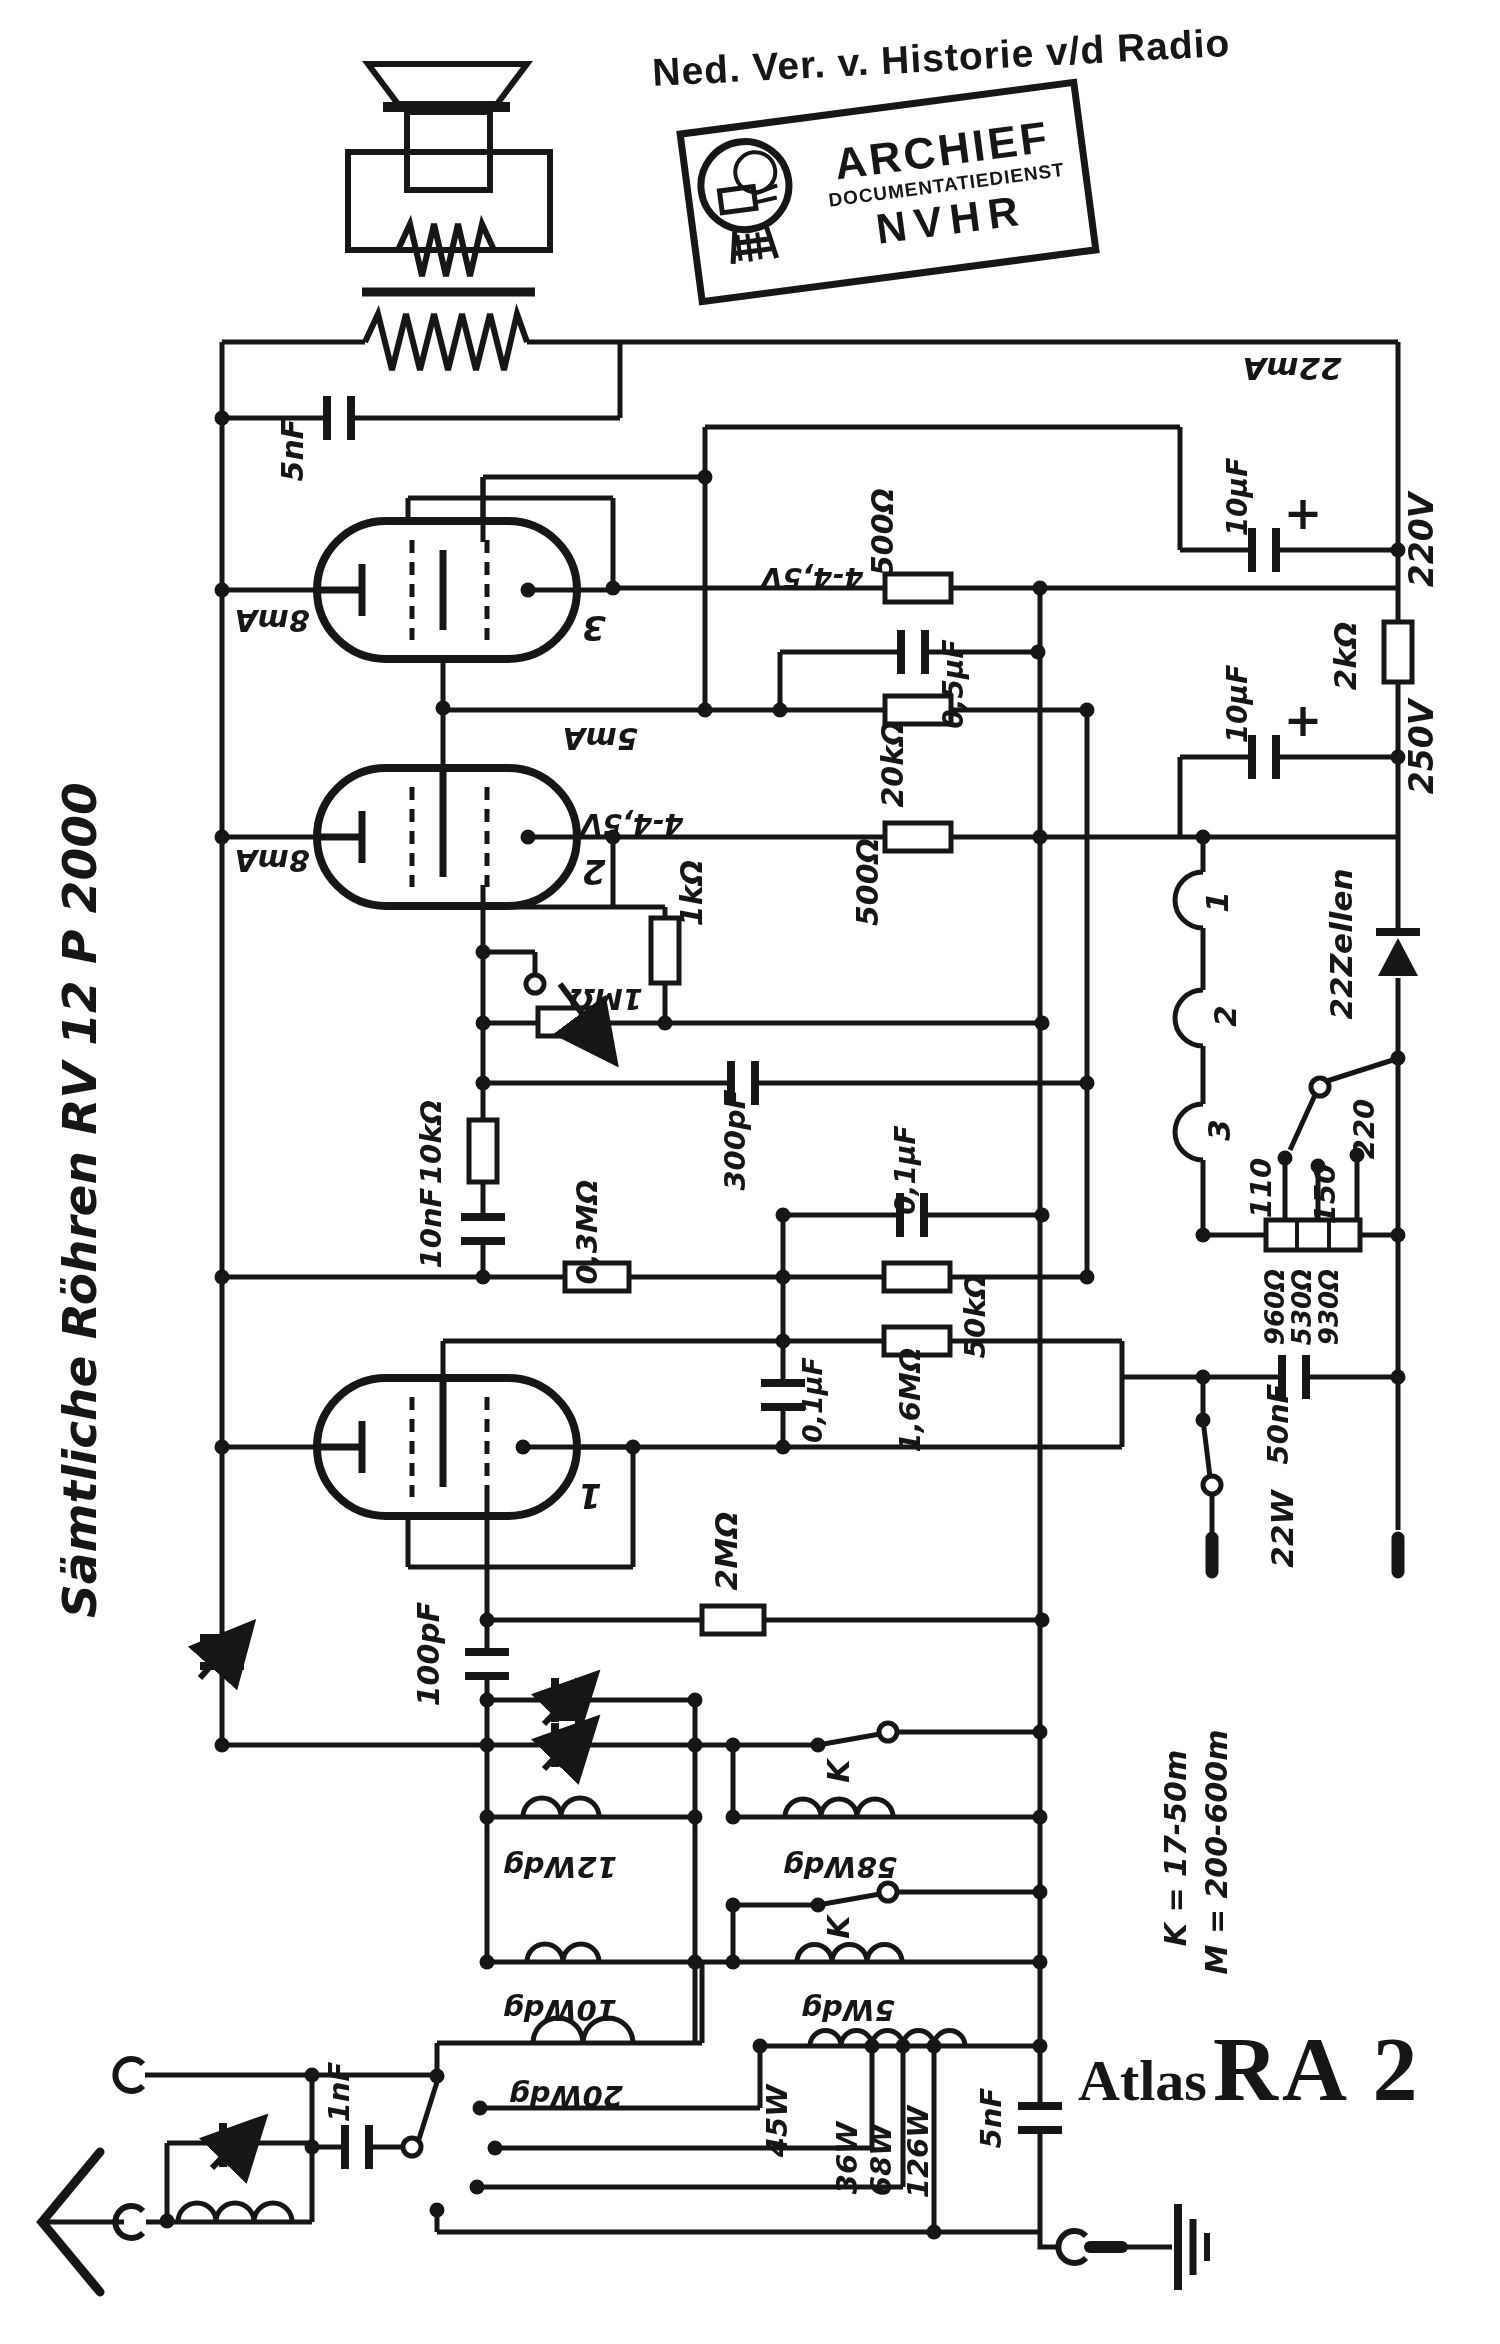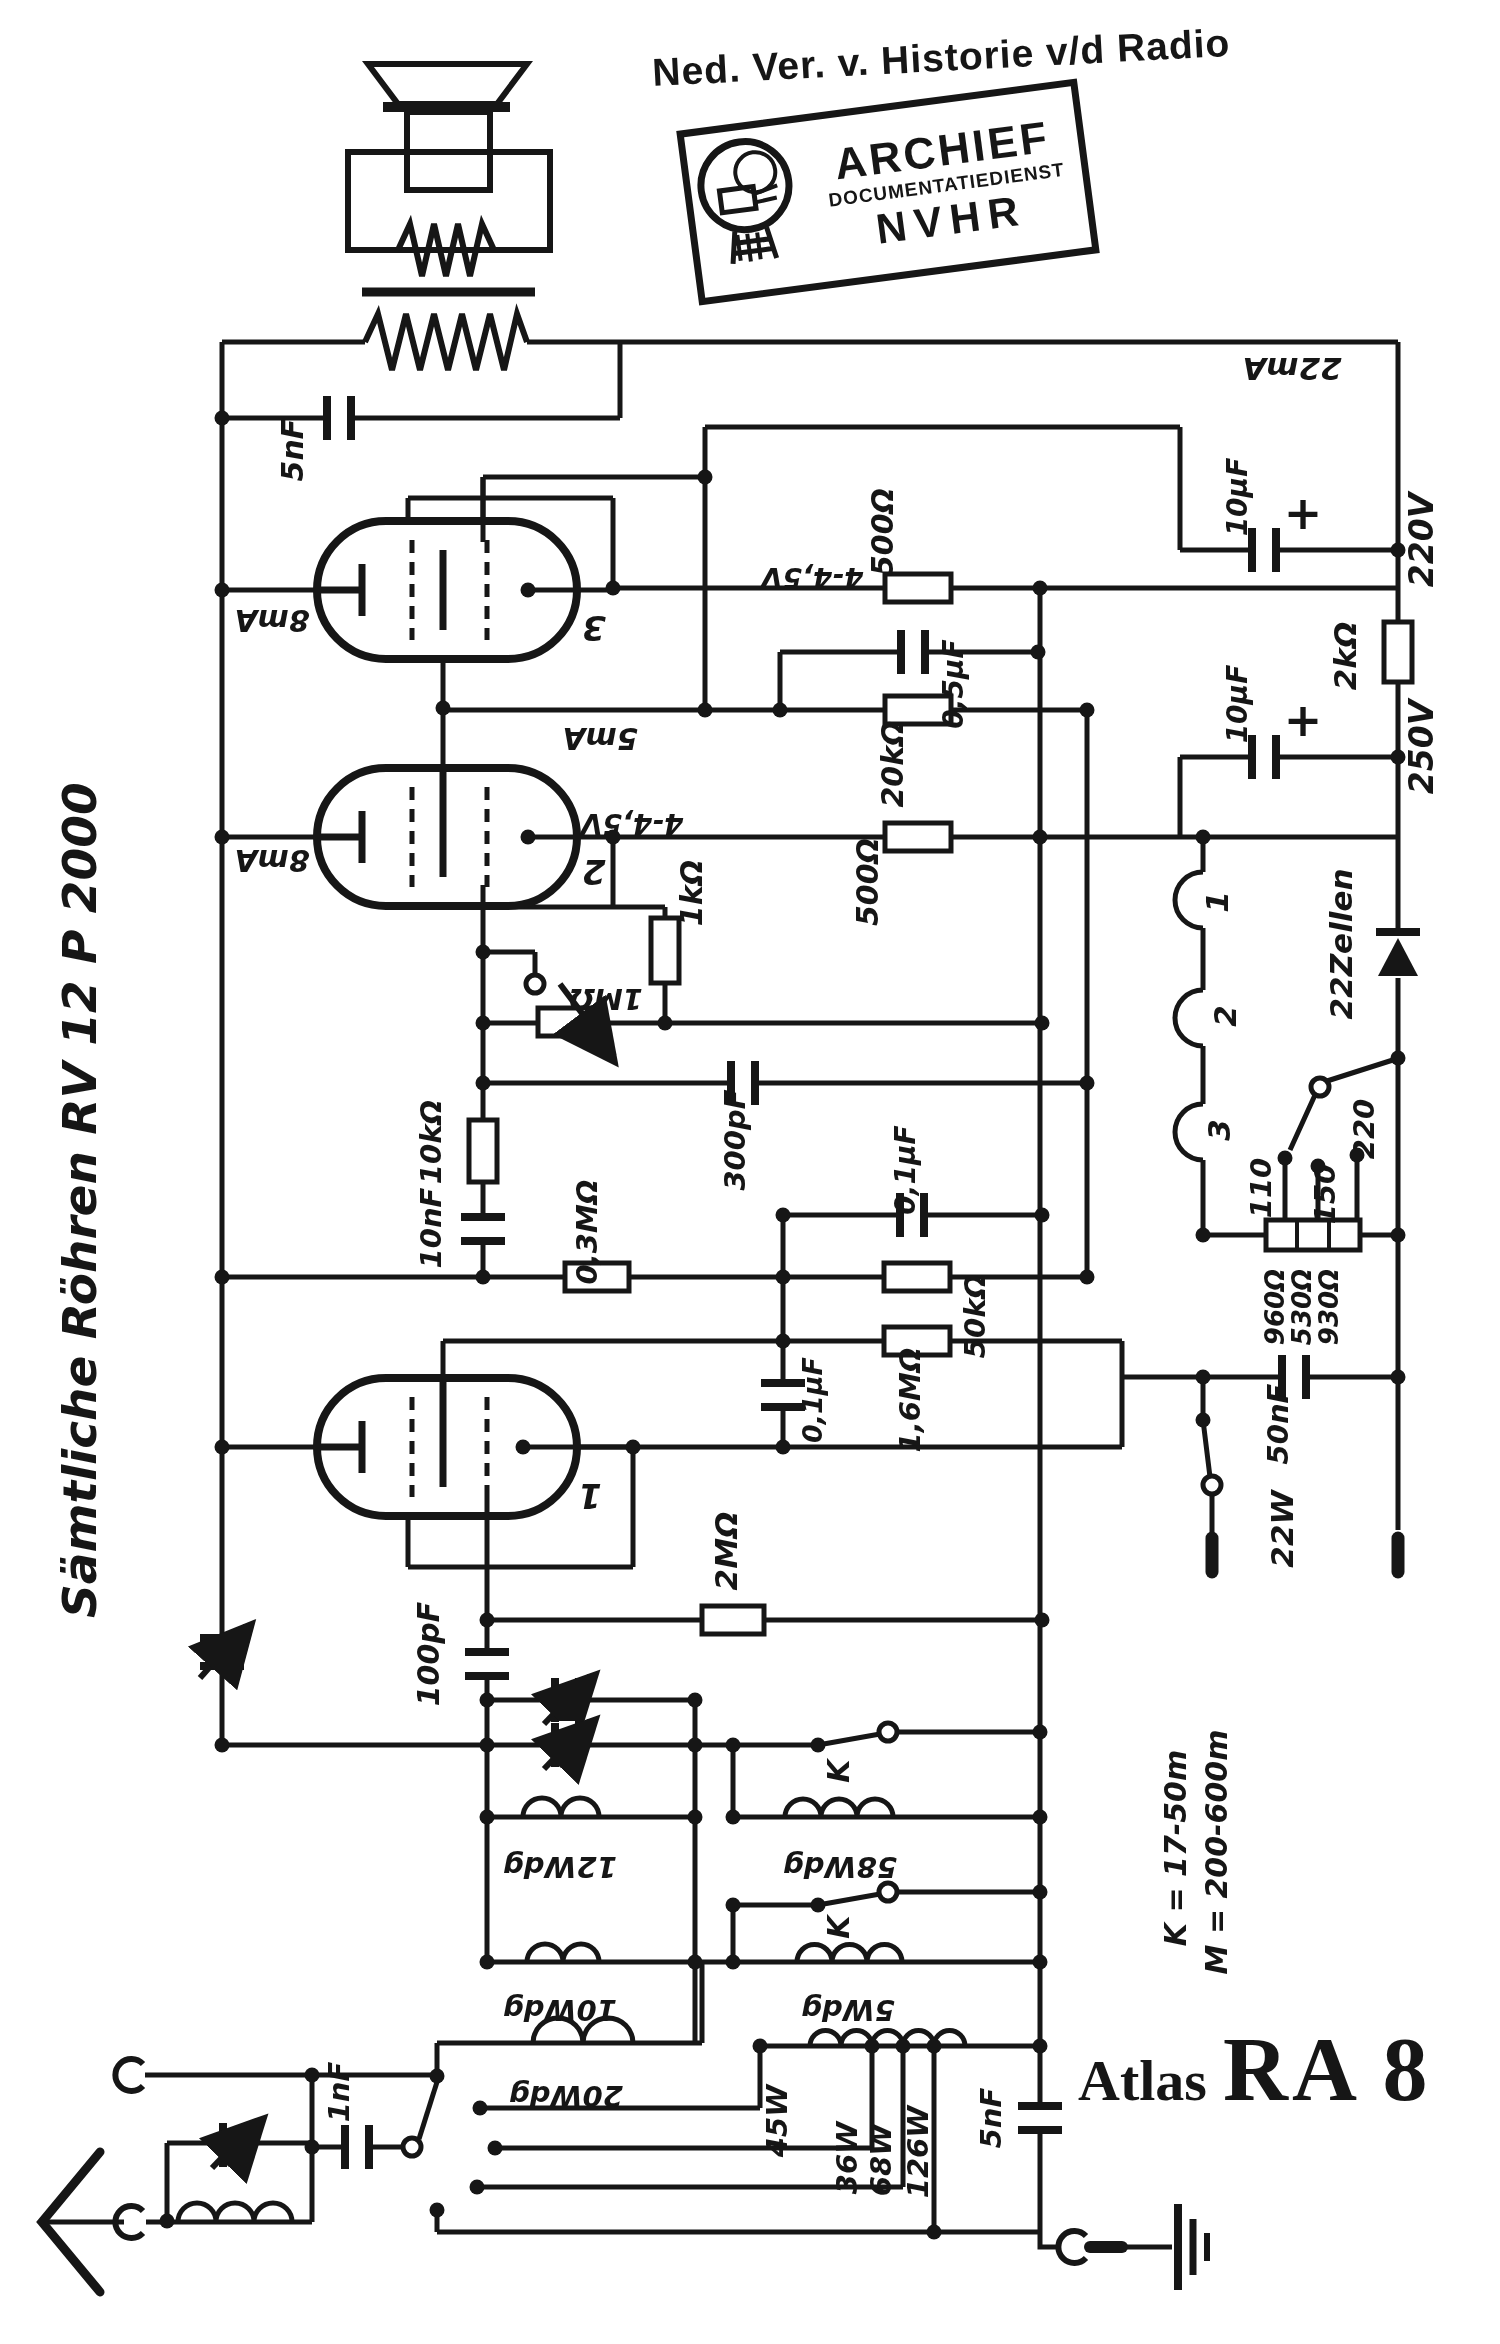--- a/index.html
+++ b/index.html
@@ -12,21 +12,21 @@
          transform:rotate(-7.5deg);display:flex;align-items:center;box-sizing:border-box;background:#fff;}
   .stamp .logo{flex:0 0 118px;display:flex;justify-content:center;}
   .stamp .stxt{flex:1;display:flex;flex-direction:column;align-items:center;justify-content:center;
                font-family:"Liberation Sans",sans-serif;font-weight:bold;line-height:1.12;}
   .stamp .s1{font-size:44px;letter-spacing:3px;}
   .stamp .s2{font-size:19px;letter-spacing:1px;}
   .stamp .s3{font-size:42px;letter-spacing:8px;}
   .sidetitle{position:absolute;left:52px;top:848px;height:770px;writing-mode:vertical-rl;
              transform:rotate(180deg);font-family:"DejaVu Sans",sans-serif;font-style:italic;
              font-weight:bold;font-size:47px;white-space:nowrap;}
-  .brand{position:absolute;left:1078px;top:2018px;display:flex;align-items:baseline;gap:16px;
+  .brand{position:absolute;left:1078px;top:2018px;display:flex;align-items:baseline;gap:6px;
          font-family:"Liberation Serif",serif;font-weight:bold;}
   .brand .bn{font-size:58px;}
   .brand .bm{font-size:90px;letter-spacing:4px;}
 </style>
 </head>
 <body>
 <div class="page">
 
 <svg width="1500" height="2344" viewBox="0 0 1500 2344">
   <defs>
@@ -443,16 +443,16 @@
     <div class="s1">ARCHIEF</div>
     <div class="s2">DOCUMENTATIEDIENST</div>
     <div class="s3">NVHR</div>
   </div>
 </div>
 
 <div class="sidetitle">Sämtliche Röhren RV 12 P 2000</div>
 
 <div class="brand">
   <span class="bn">Atlas</span>
-  <span class="bm">RA 8</span>
+  <span class="bm">RA 2</span>
 </div>
 
 </div>
 
 </body></html>

